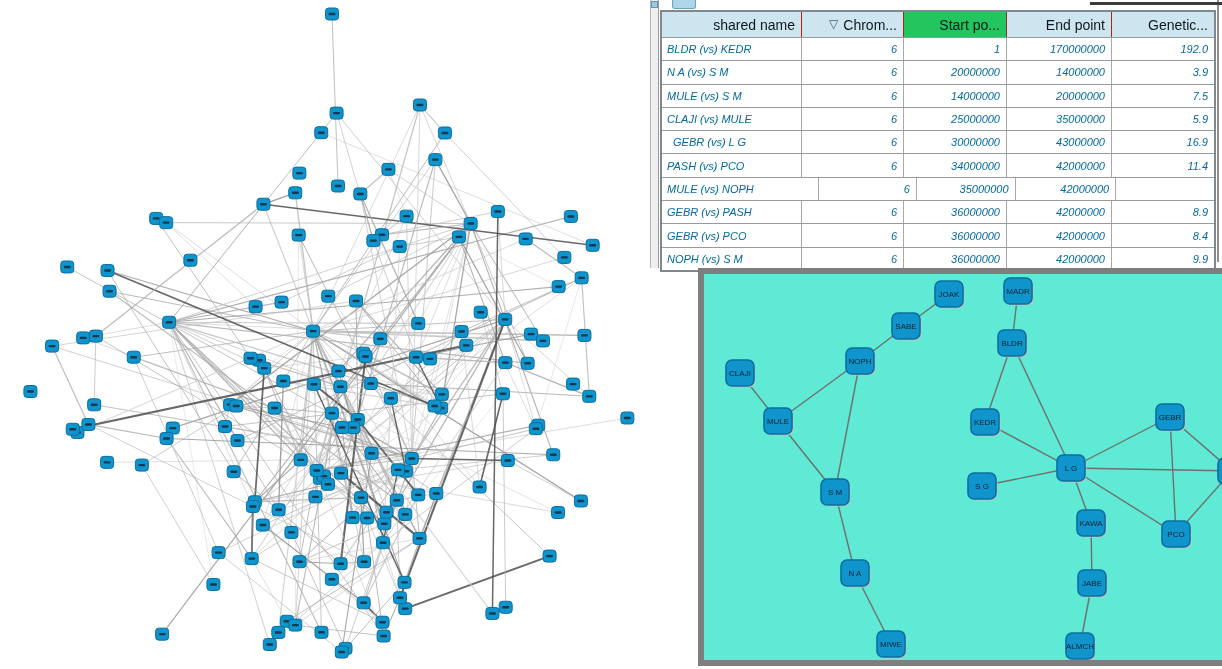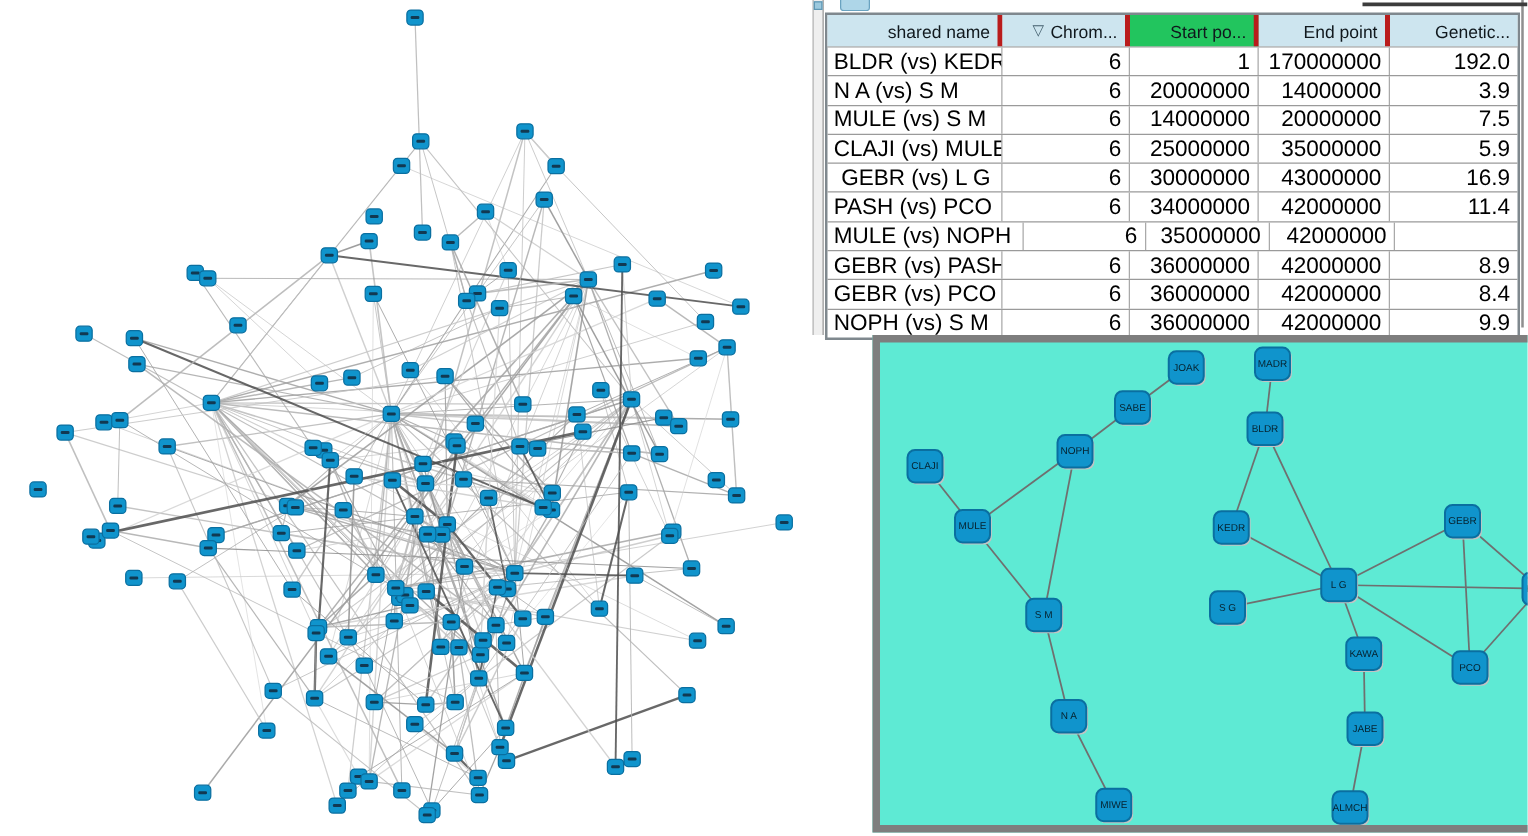--- a/index.html
+++ b/index.html
@@ -16,27 +16,27 @@
               background:#aed6e8;border:1px solid #6aa3c0;border-top:none;border-radius:0 0 3px 3px;}
   
   #right-vline{position:absolute;left:1217px;top:0;width:2px;height:262px;background:#8f8f8f;}
   #topright-bar{position:absolute;left:1090px;top:2px;width:132px;height:3px;background:#3c3c3c;}
   
   #table-panel{position:absolute;left:660px;top:10px;width:552px;
                border:2px solid #7f888e;background:#ffffff;}
   .thead{display:flex;height:25px;}
   .th{box-sizing:border-box;display:flex;align-items:center;justify-content:flex-end;
       padding:0 6px 0 2px;font-size:14px;color:#10181d;
-      border-right:4px solid #b91c1c;}
+      border-right:1px solid #b91c1c;}
   .th:last-child{border-right:none;}
   .funnel{font-size:12px;color:#44606e;margin-right:5px;line-height:1;transform:translateY(-1px);}
   .tbody .tr{display:flex;height:22.3px;border-top:1px solid #9a9a9a;}
   .td{box-sizing:border-box;display:flex;align-items:center;
-      font-size:18px;color:#000000;border-right:1px solid #a9a9a9;
-      white-space:nowrap;overflow:hidden;}
+      font-size:11px;color:#0369a1;border-right:1px solid #a9a9a9;
+      white-space:nowrap;overflow:hidden;font-style:italic;}
   .td:last-child{border-right:none;}
   .td.num{justify-content:flex-end;padding-right:6px;}
   .td.txt{justify-content:flex-start;padding-left:5px;}
   
   #net-panel{position:absolute;left:655px;top:268px;width:553px;height:386px;
              border:6px solid #7e7e7e;background:#5eead4;margin-left:43px;}
   #net-panel svg{display:block;}
   .nlabel{font-size:8px;fill:#06222e;}
 </style>
 </head>

